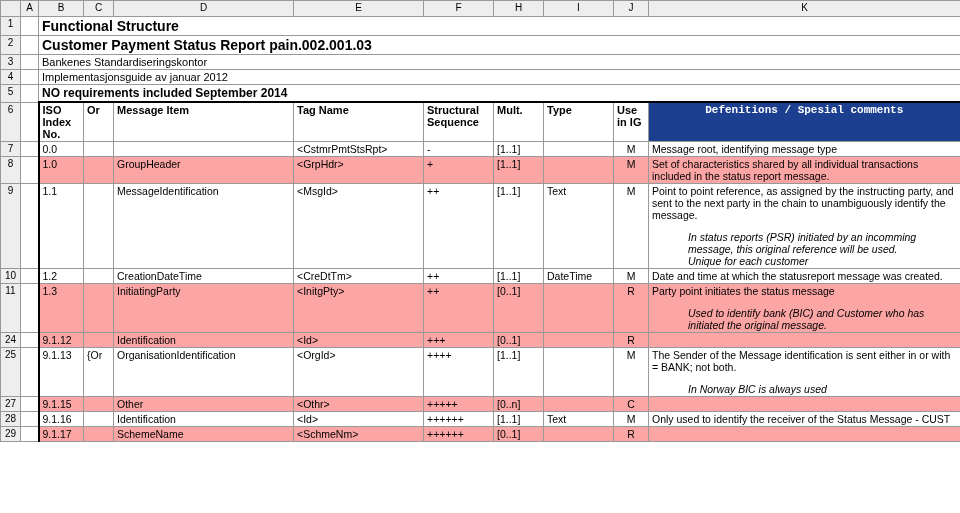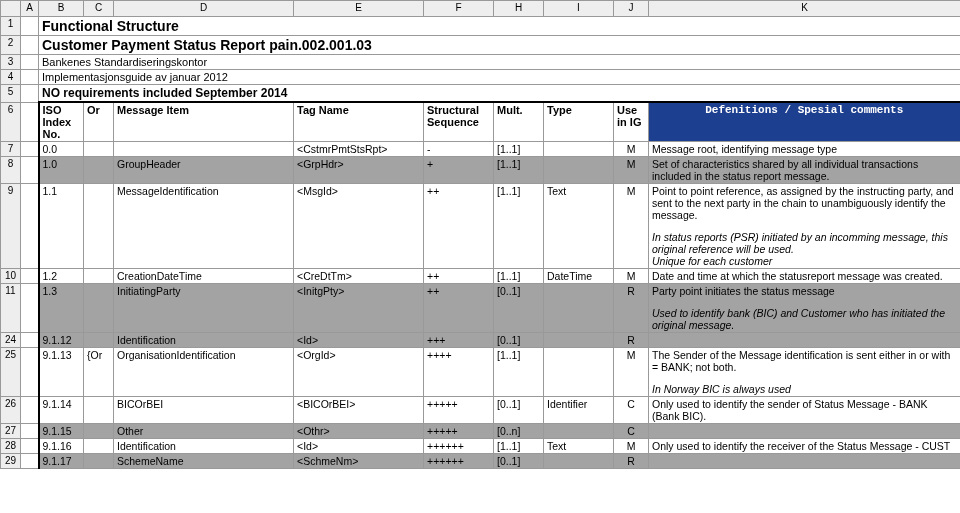--- a/index.html
+++ b/index.html
@@ -52,23 +52,23 @@
     position: relative;
     font-family: Liberation Mono, monospace;
   }
   .hdr-blue::before{
     content:"";
     position:absolute;
     left:-1px; right:-1px; top:-1px; bottom:-1px;
     border:1px solid #000;
     pointer-events:none;
   }
-  .yellow { background: #a3a3a3; }
+  .yellow { background: #fca5a5; }
   .center { text-align: center; }
-  .italic { font-style: italic; }
+  .italic { font-style: italic; margin-left: 36px; }
   .box-top { border-top: 2px solid #000 !important; }
   .box-left { border-left: 2px solid #000 !important; }
   .box-right { border-right: 2px solid #000 !important; }
   .defcell p + p { margin-top: 10px; }
 </style>
 </head>
 <body>
 
 <table>
   <colgroup>
@@ -242,35 +242,20 @@
     <td class="">++++</td>
     <td class="">[1..1]</td>
     <td class=""></td>
     <td class=" center">M</td>
     <td class=" box-right defcell">
           <p>The Sender of the Message identification is sent either in <bicorbei> or <othr> with <schmenm><cd> = BANK; not both.</cd></schmenm></othr></bicorbei></p>
           <p class="italic">In Norway BIC is always used</p>
         </td>
       </tr>
       <tr>
-    <td class="rownum">26</td>
-    <td></td>
-    <td class=" box-left">9.1.14</td>
-    <td class=""></td>
-    <td class="">BICOrBEI</td>
-    <td class="">&lt;BICOrBEI&gt;</td>
-    <td class="">+++++</td>
-    <td class="">[0..1]</td>
-    <td class="">Identifier</td>
-    <td class=" center">C</td>
-    <td class=" box-right defcell">
-          <p>Only used to identify the sender of Status Message - BANK (Bank BIC).</p>
-        </td>
-      </tr>
-      <tr>
     <td class="rownum">27</td>
     <td></td>
     <td class="yellow box-left">9.1.15</td>
     <td class="yellow"></td>
     <td class="yellow">Other</td>
     <td class="yellow">&lt;Othr&gt;</td>
     <td class="yellow">+++++</td>
     <td class="yellow">[0..n]</td>
     <td class="yellow"></td>
     <td class="yellow center">C</td>

